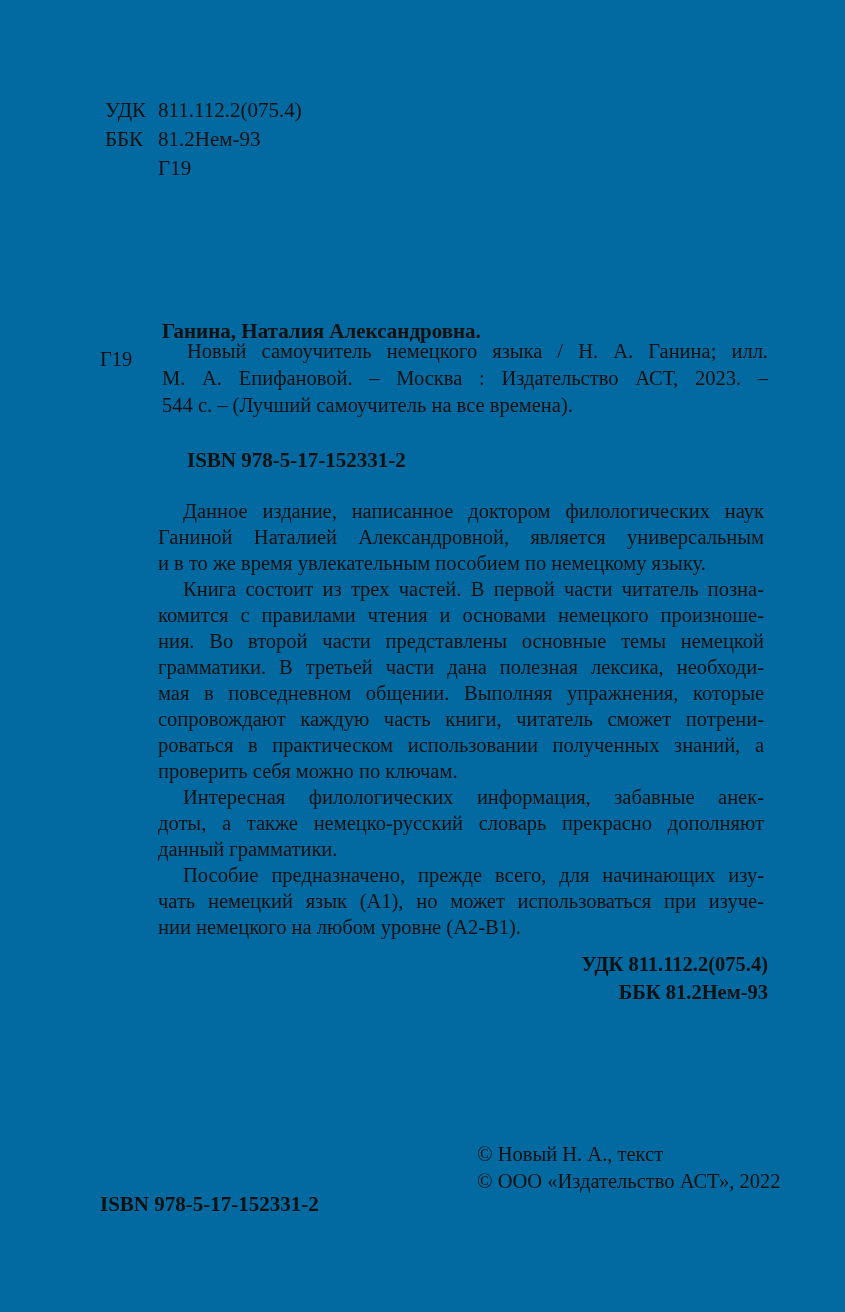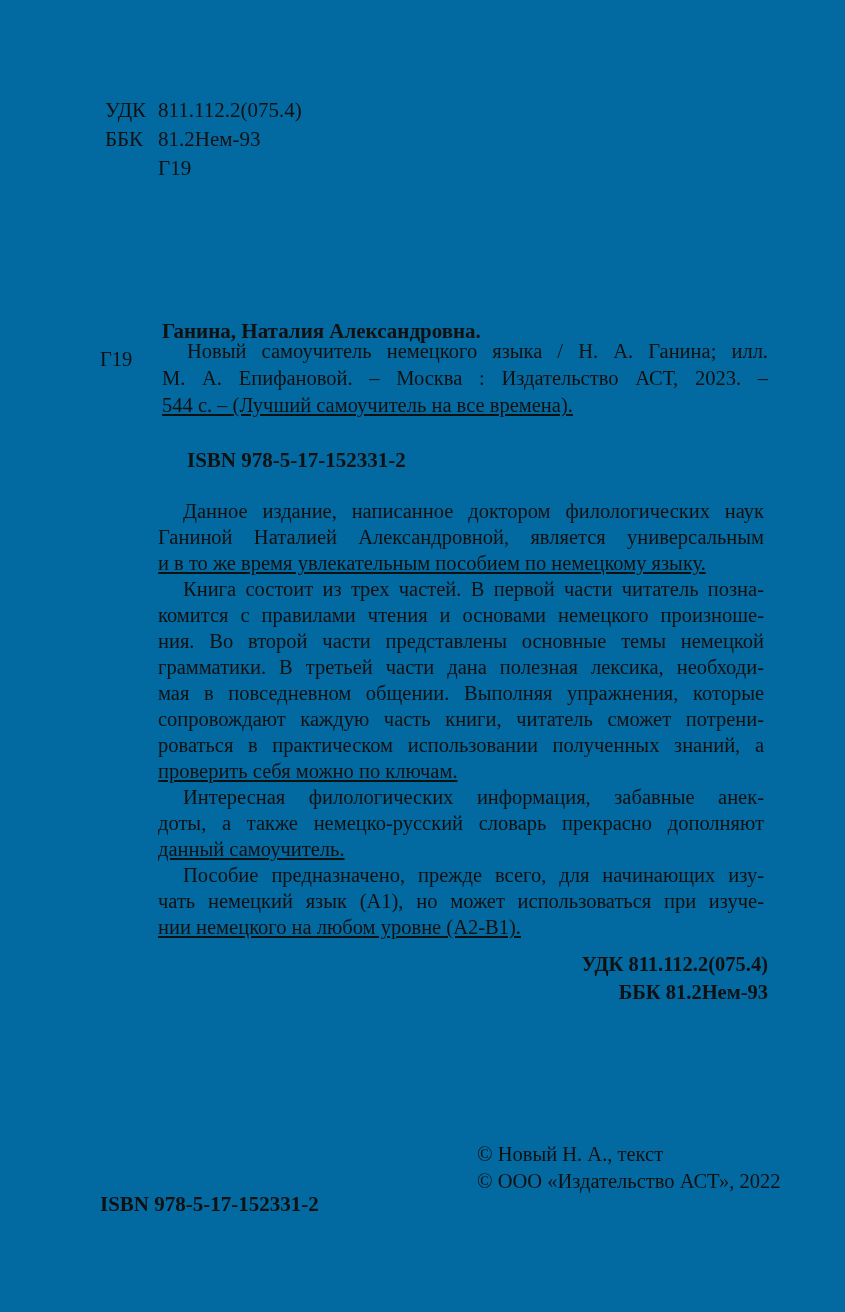--- a/index.html
+++ b/index.html
@@ -35,21 +35,21 @@
   .isbn-top{
     position:absolute;left:187px;top:448px;
     font-weight:bold;font-size:21px;
   }
   
   .annotation{
     position:absolute;left:158px;top:498px;width:606px;
     font-size:20.5px;line-height:26px;
   }
   .jline{text-align:justify;text-align-last:justify;}
-  .jlast{text-align:justify;text-align-last:left;text-decoration:underline;}
+  .jlast{text-align:justify;text-align-last:left;}
   .indent{text-indent:25px;}
   
   .footer-codes{
     position:absolute;left:162px;top:950px;width:606px;
     text-align:right;font-weight:bold;
     font-size:20.5px;line-height:28px;
   }
   
   .copyright{
     position:absolute;left:477px;top:1141px;
@@ -103,21 +103,21 @@
       <div class="jline">ния. Во второй части представлены основные темы немецкой</div>
       <div class="jline">грамматики. В третьей части дана полезная лексика, необходи-</div>
       <div class="jline">мая в повседневном общении. Выполняя упражнения, которые</div>
       <div class="jline">сопровождают каждую часть книги, читатель сможет потрени-</div>
       <div class="jline">роваться в практическом использовании полученных знаний, а</div>
       <div class="jlast">проверить себя можно по ключам.</div>
     </div>
     <div>
       <div class="jline indent">Интересная филологических информация, забавные анек-</div>
       <div class="jline">доты, а также немецко-русский словарь прекрасно дополняют</div>
-      <div class="jlast">данный самоучитель.</div>
+      <div class="jlast">данный грамматики.</div>
     </div>
     <div>
       <div class="jline indent">Пособие предназначено, прежде всего, для начинающих изу-</div>
       <div class="jline">чать немецкий язык (А1), но может использоваться при изуче-</div>
       <div class="jlast">нии немецкого на любом уровне (А2-В1).</div>
     </div>
   </div>
 
   <div class="footer-codes">
     <div>УДК 811.112.2(075.4)</div>

